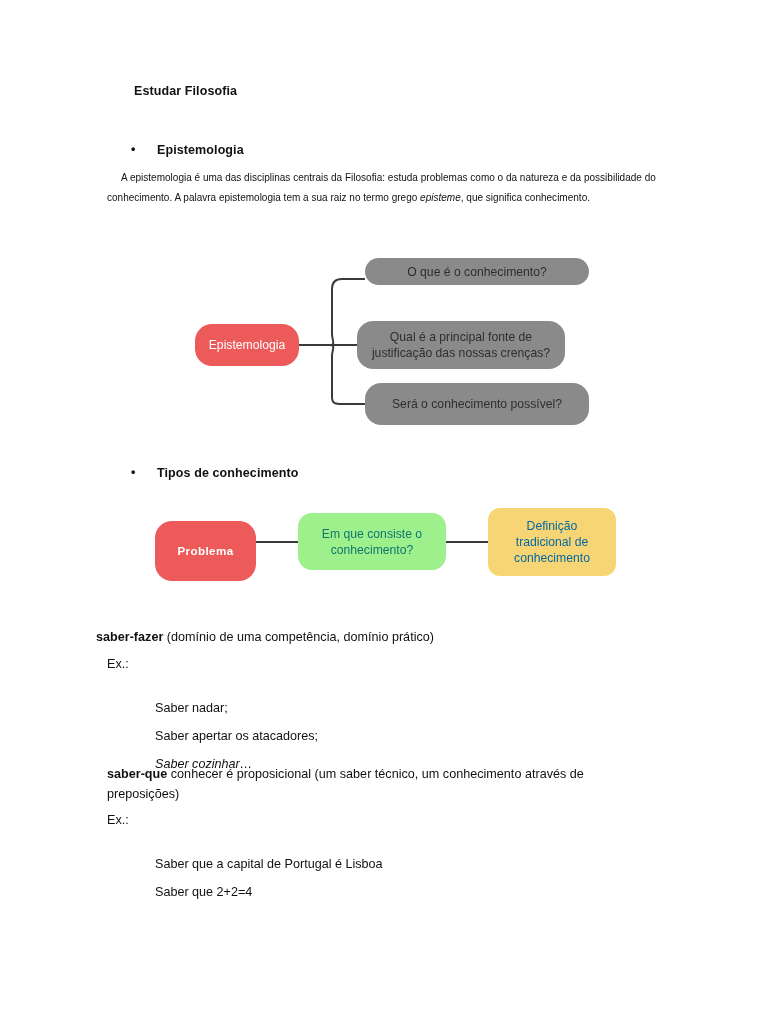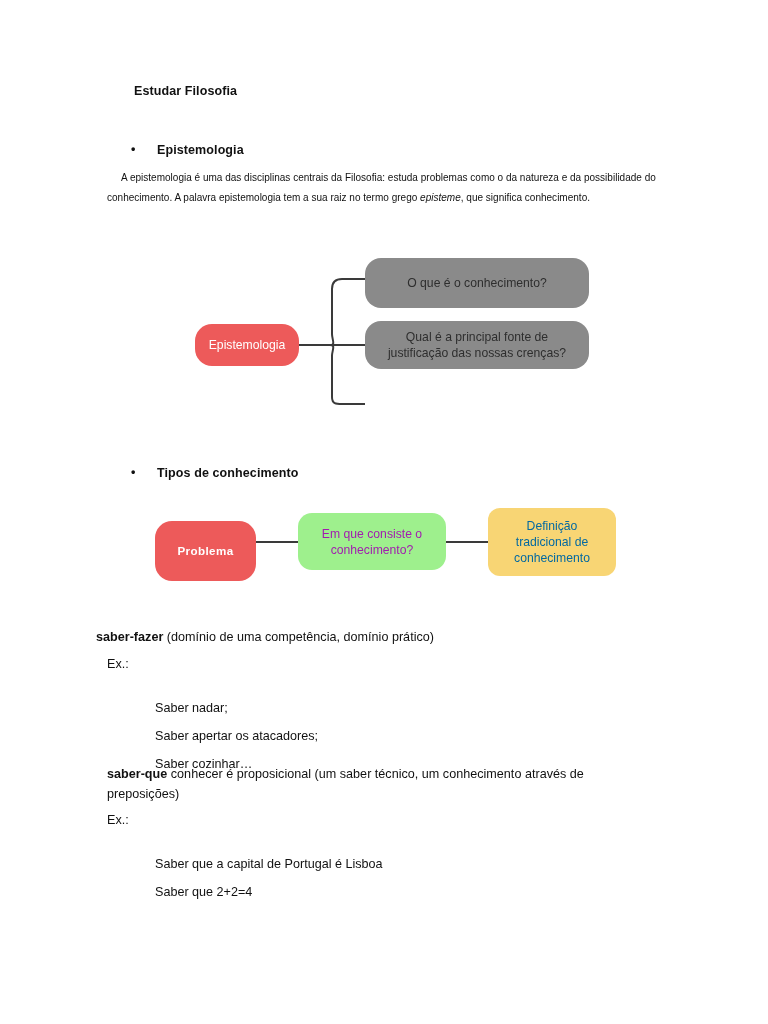--- a/index.html
+++ b/index.html
@@ -102,32 +102,32 @@
     color: #ffffff;
     border-radius: 17px;
   }
   .node-gray {
     background: #8A8A8A;
     color: #2E2E2E;
     border-radius: 16px;
   }
   .node-green {
     background: #9EF08D;
-    color: #a21caf;
+    color: #0f766e;
     border-radius: 14px;
   }
   .node-yellow {
     background: #F8D574;
     color: #0369a1;
     border-radius: 12px;
   }
 
   .d1-root   { left: 45px;  top: 76px;  width: 104px; height: 42px; }
-  .d1-b1     { left: 215px; top: 10px;  width: 224px; height: 50px; }
-  .d1-b2     { left: 215px; top: 73px;  width: 224px; height: 48px; }
+  .d1-b1     { left: 215px; top: 10px;  width: 224px; height: 27px; }
+  .d1-b2     { left: 207px; top: 73px;  width: 208px; height: 48px; }
   .d1-b3     { left: 215px; top: 135px; width: 224px; height: 42px; }
 
   .connector-svg {
     position: absolute;
     left: 0;
     top: 0;
     width: 470px;
     height: 188px;
     overflow: visible;
   }
@@ -170,20 +170,21 @@
     <svg class="connector-svg" viewBox="0 0 470 188">
       <path d="M149 97 L180 97" stroke="#3A3A3A" stroke-width="2" fill="none"></path>
       <path d="M180 97 C186 97 182 92 182 86 L182 41 C182 34 186 31 192 31 L215 31" stroke="#3A3A3A" stroke-width="2" fill="none"></path>
       <path d="M180 97 L215 97" stroke="#3A3A3A" stroke-width="2" fill="none"></path>
       <path d="M180 97 C186 97 182 102 182 108 L182 149 C182 156 186 156 192 156 L215 156" stroke="#3A3A3A" stroke-width="2" fill="none"></path>
     </svg>
 
     <div class="node node-red d1-root">Epistemologia</div>
     <div class="node node-gray d1-b1">O que é o conhecimento?</div>
     <div class="node node-gray d1-b2">Qual é a principal fonte de justificação das nossas crenças?</div>
+    <div class="node node-gray d1-b3">Será o conhecimento possível?</div>
   </div>
 
   <div class="bullet-heading" style="left:157px; top:466px;">
     <span class="dot">•</span>
     <span>Tipos de conhecimento</span>
   </div>
 
   <div class="diagram2">
     <div class="line-h" style="left:104px; top:36px; width:46px;"></div>
     <div class="line-h" style="left:294px; top:36px; width:46px;"></div>
@@ -193,21 +194,21 @@
     <div class="node node-yellow d2-right">Definição tradicional de conhecimento</div>
   </div>
 
   <div class="lead" style="left:96px; top:627px; width:540px;">
     <b>saber-fazer</b><span> (domínio de uma competência, domínio prático)</span>
   </div>
 
   <div class="ex-label" style="left:107px; top:654px;">Ex.:</div>
   <div class="ex-row" style="left:155px; top:654px;">Saber nadar;</div>
   <div class="ex-row" style="left:155px; top:682px;">Saber apertar os atacadores;</div>
-  <div class="ex-row" style="left:155px; top:710px;">Saber cozinhar…</div>
+  <div class="ex-row" style="left:155px; top:710px;font-style:italic;">Saber cozinhar…</div>
 
   <div class="lead" style="left:107px; top:764px; width:524px;">
     <b>saber-que</b><span> conhecer é proposicional (um saber técnico, um conhecimento através de preposições)</span>
   </div>
 
   <div class="ex-label" style="left:107px; top:810px;">Ex.:</div>
   <div class="ex-row" style="left:155px; top:810px;">Saber que a capital de Portugal é Lisboa</div>
   <div class="ex-row" style="left:155px; top:838px;">Saber que 2+2=4</div>
 
 </div>

